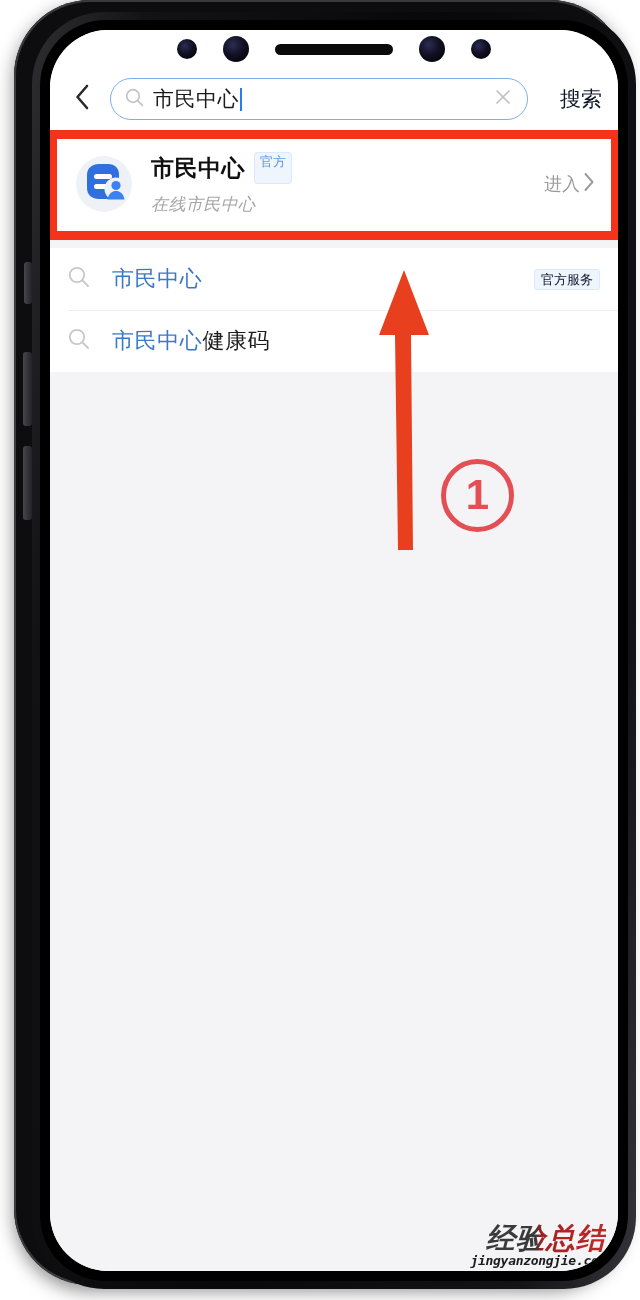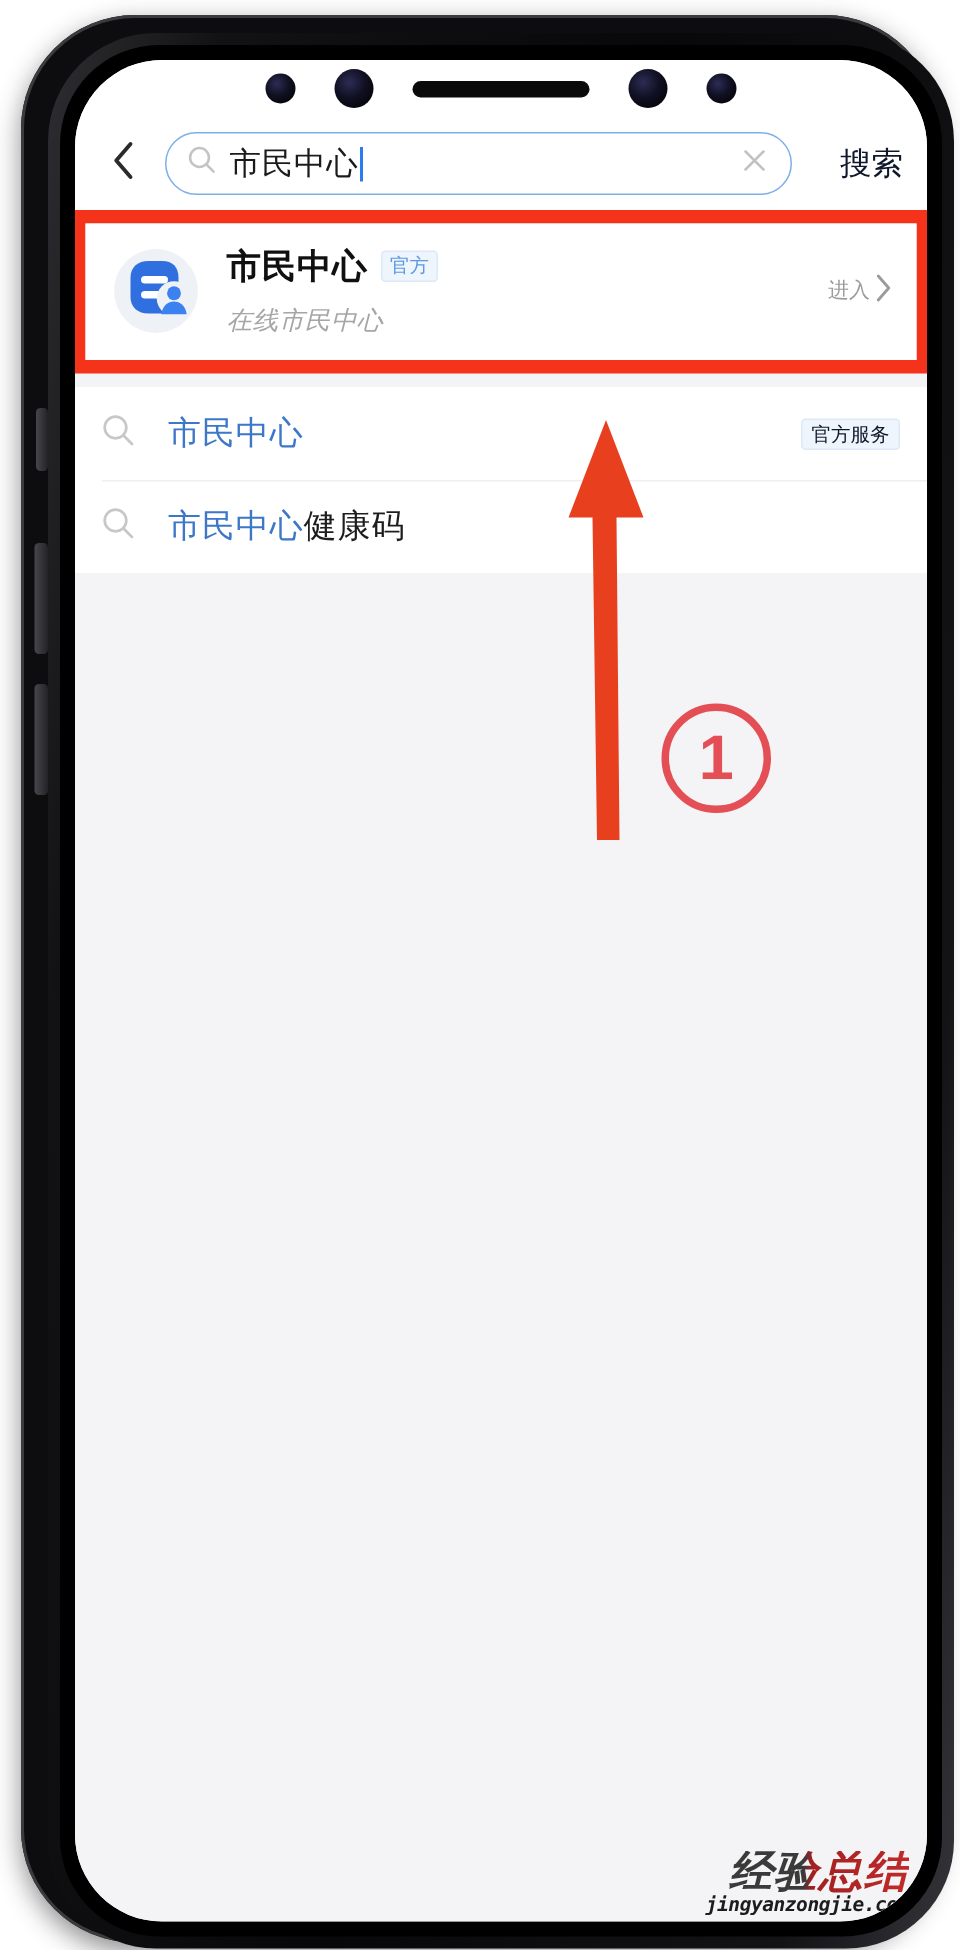--- a/index.html
+++ b/index.html
@@ -4,21 +4,21 @@
 <style>
   * { margin:0; padding:0; box-sizing:border-box; }
   html,body{
     width:640px; height:1300px; overflow:hidden;
     background:#ffffff;
     font-family:"Liberation Sans","DejaVu Sans",sans-serif;
   }
 
   
   #phone-frame{
-    position:absolute; left:14px; top:10px;
+    position:absolute; left:14px; top:0;
     width:612px; height:1285px;
     border-radius:76px;
     background:#0d0d0f;
     box-shadow:0 0 0 2px #3b3b3f inset, 0 6px 18px rgba(0,0,0,.45);
   }
   #phone-bezel-gloss{
     position:absolute; left:18px; top:12px;
     width:604px; height:1277px;
     border-radius:72px;
     background:linear-gradient(100deg,#2e2e32 0%,#121214 14%,#08080a 50%,#131316 86%,#34343a 100%);
@@ -98,26 +98,26 @@
     background:#ffffff; display:flex; align-items:center; padding:13px 16px 15px 18px;
   }
   #app-icon{
     flex:0 0 auto; width:58px; height:58px; margin-right:18px; position:relative;
   }
   #card-text{ flex:1 1 auto; min-width:0; }
   #card-title-row{ display:flex; align-items:center; gap:9px; }
   #card-title{ font-size:23px; font-weight:bold; color:#101010; letter-spacing:.5px; }
   #official-badge{
     font-size:13px; color:#5b9ae0; background:#eef5fd; border:1px solid #dce9f8;
-    border-radius:3px; padding:2px 5px 4px; line-height:1; white-space:nowrap;
+    border-radius:3px; padding:2px 5px 15px; line-height:1; white-space:nowrap;
   }
   #card-subtitle{ font-size:17px; color:#a6a6a8; margin-top:9px; letter-spacing:.4px;font-style:italic; }
   #enter-button{
     flex:0 0 auto; display:flex; align-items:center; gap:3px;
-    font-size:14px; color:#9b9b9d; cursor:pointer; white-space:nowrap;
+    font-size:18px; color:#9b9b9d; cursor:pointer; white-space:nowrap;
   }
 
   
   #suggestion-list{ position:absolute; left:0; top:118px; width:568px; background:#fff; }
   .suggestion-row{
     height:62px; display:flex; align-items:center; padding:0 18px;
     background:#ffffff; position:relative; cursor:pointer;
   }
   .suggestion-row + .suggestion-row::before{
     content:""; position:absolute; left:18px; right:0; top:0; height:1px; background:#efeff1;

